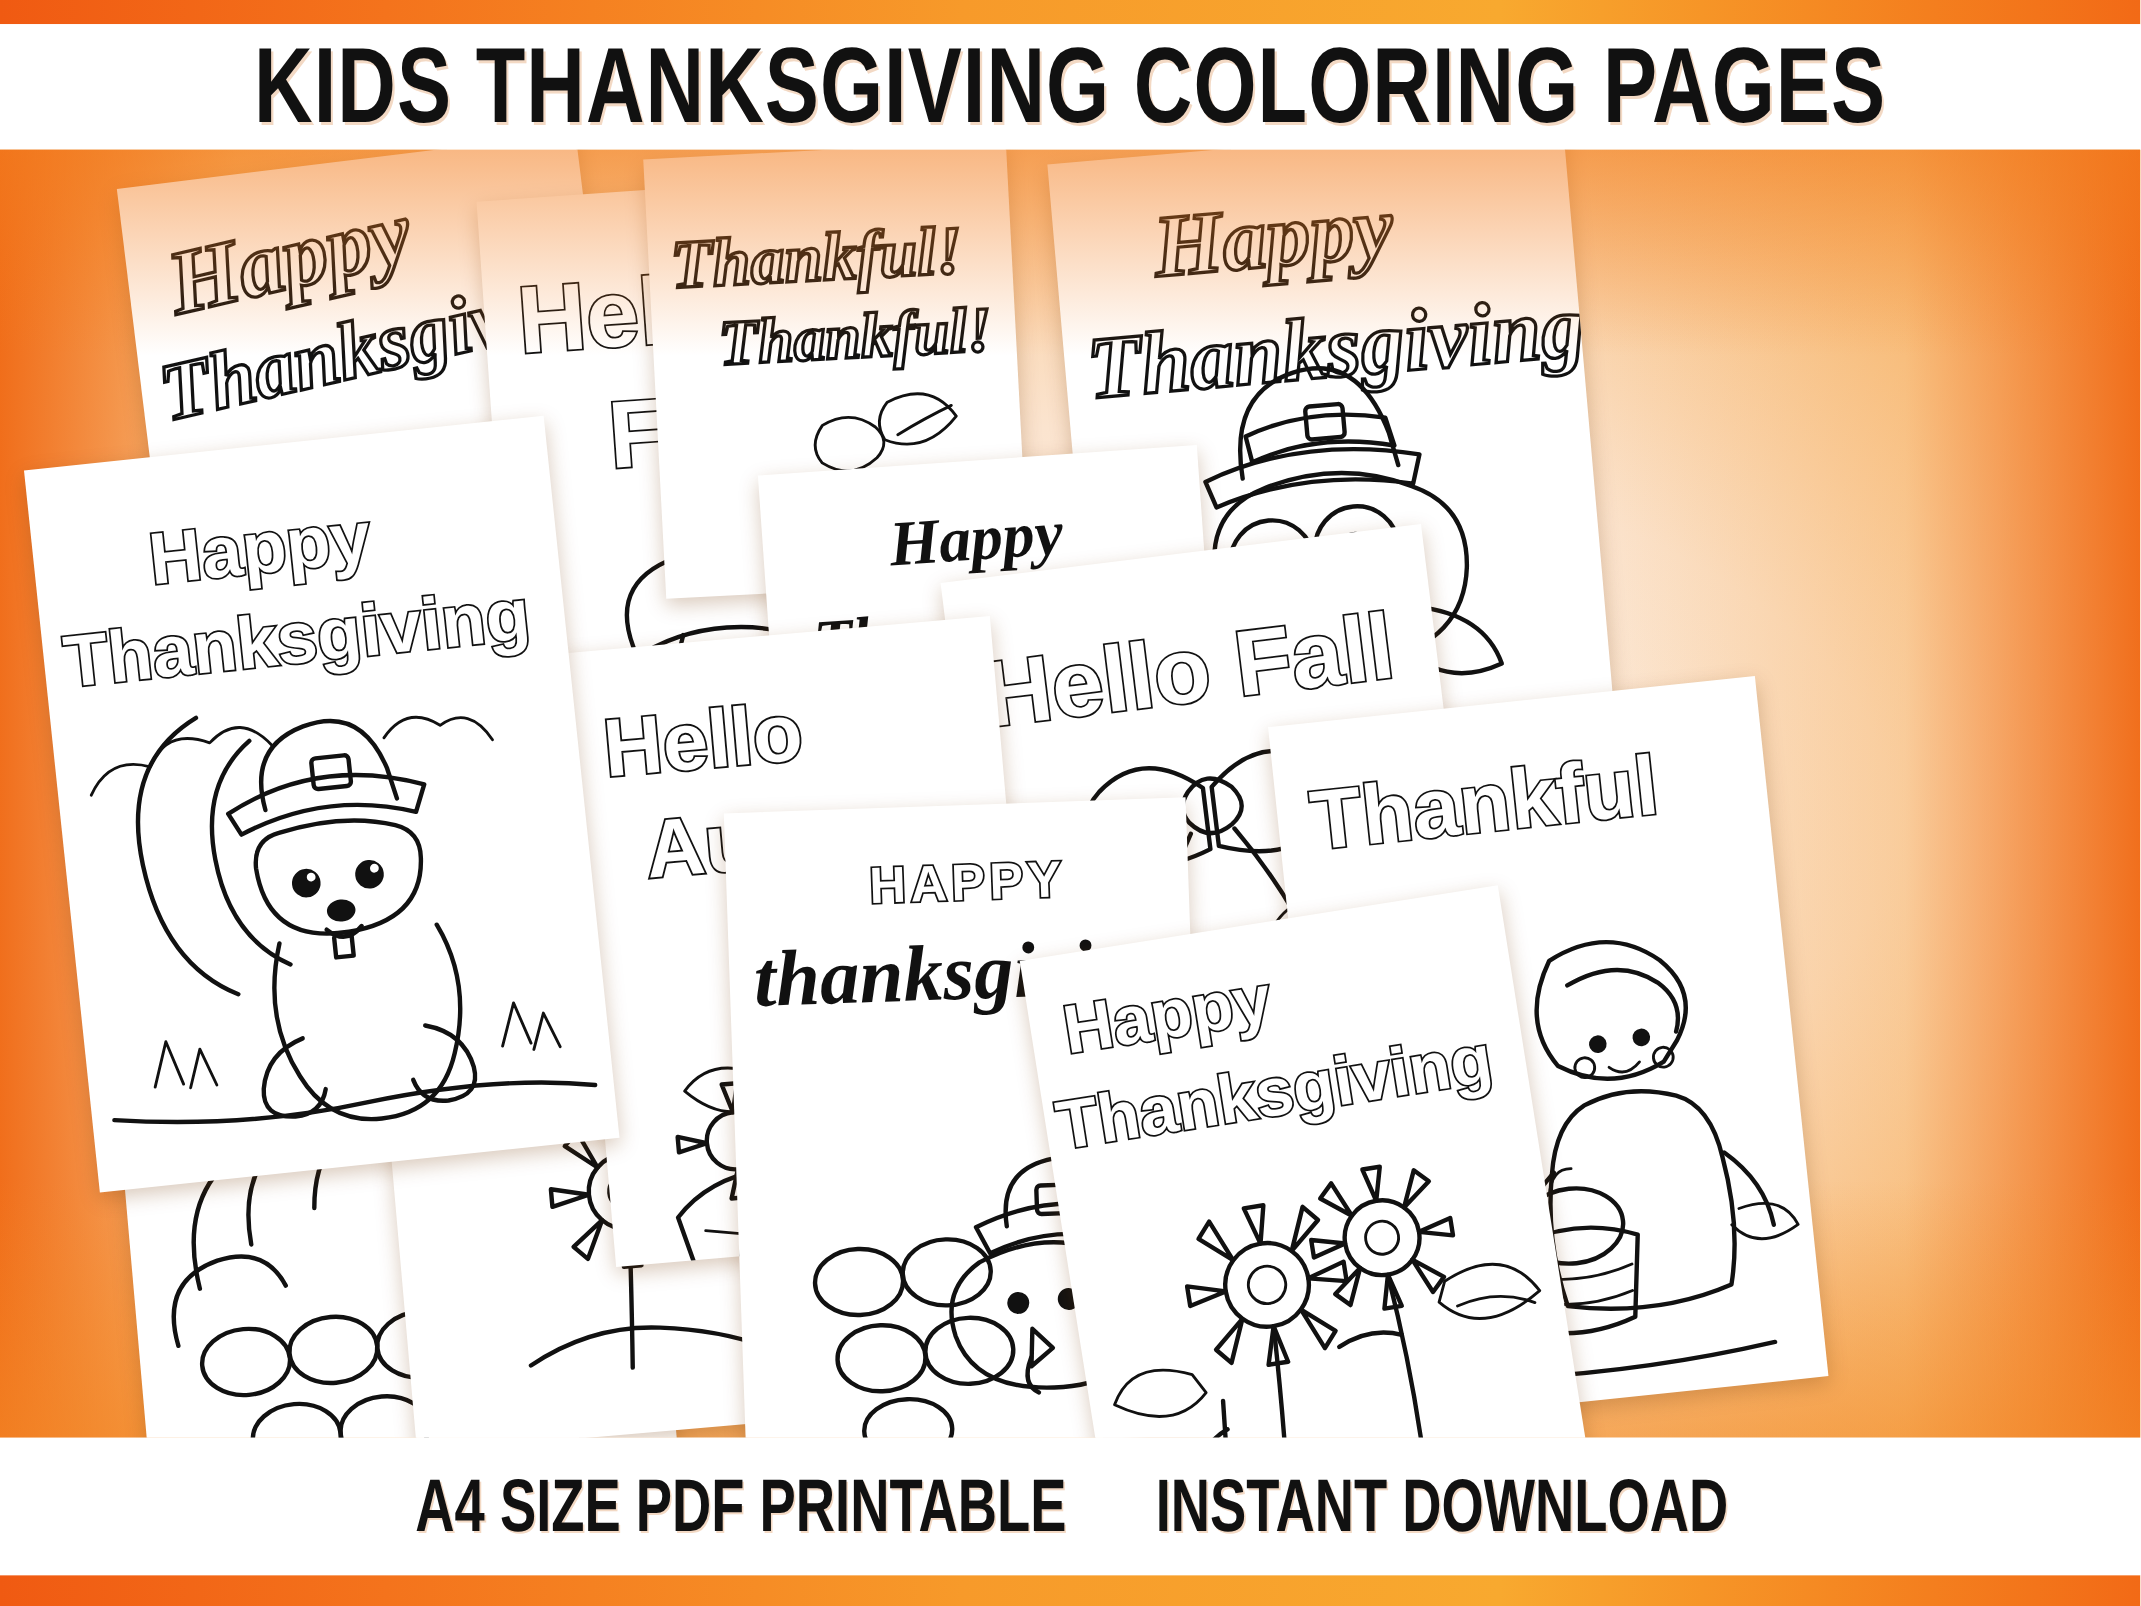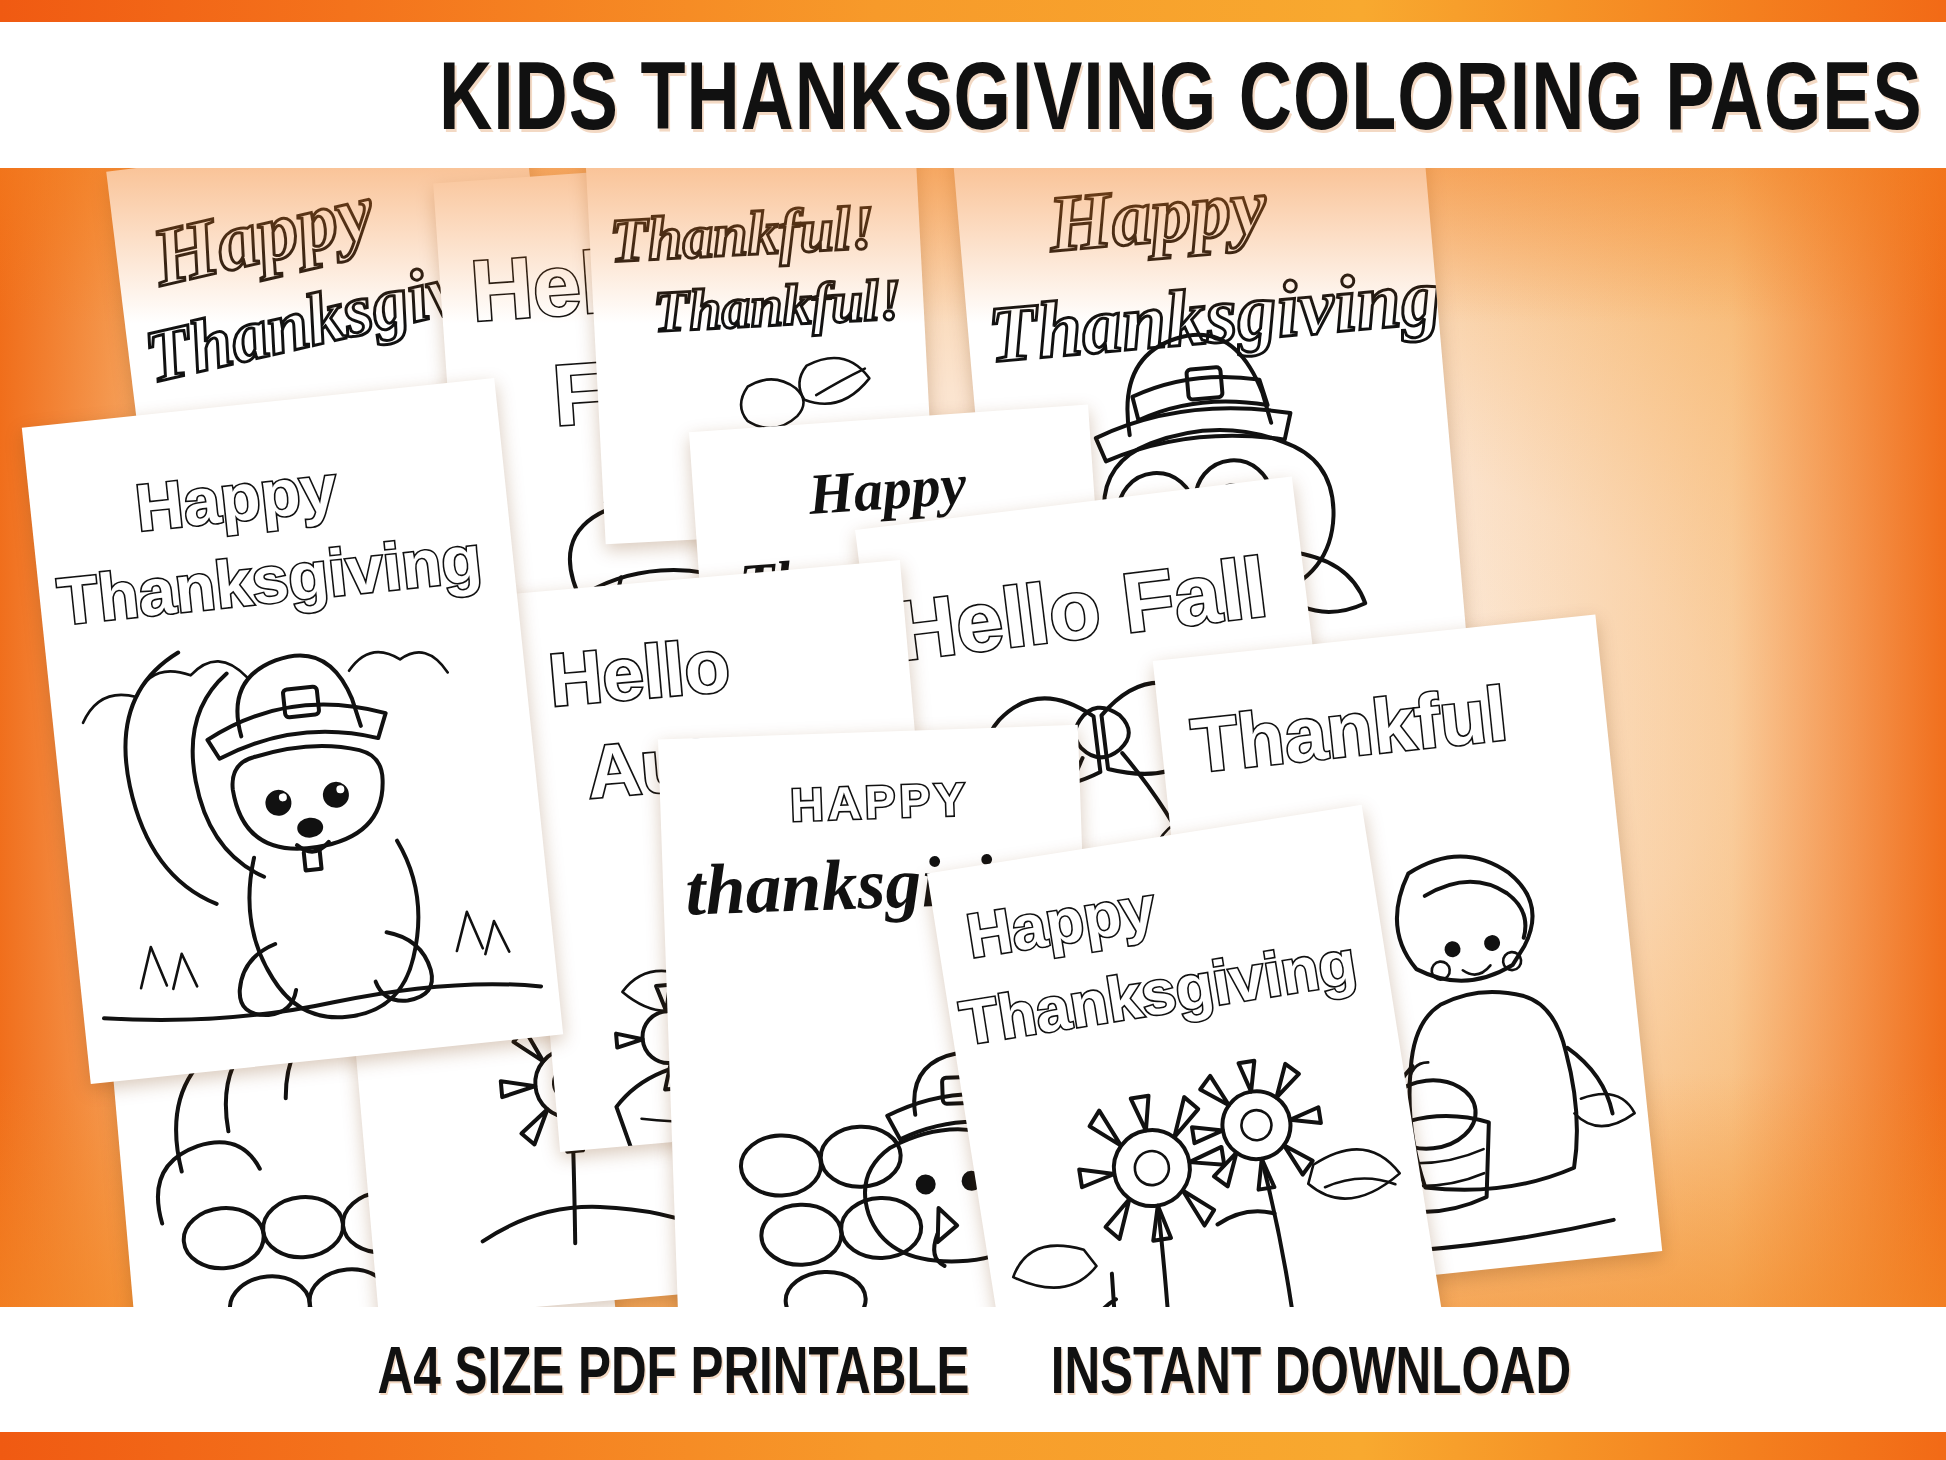--- a/index.html
+++ b/index.html
@@ -31,25 +31,25 @@
   }
   #edge-top { top: 0; height: 22px; }
   #edge-bottom { bottom: 0; height: 28px; }
 
   
   #title-band {
     position: absolute;
     top: 22px;
     left: 0;
     width: 100%;
-    height: 146px;
+    height: 113px;
     background: #ffffff;
     display: flex;
     align-items: center;
-    justify-content: flex-end;
+    justify-content: center;
     z-index: 40;
   }
   #poster-title {
     font-family: "Liberation Sans", sans-serif;
     font-weight: bold;
     font-size: 76px;
     letter-spacing: 1px;
     color: #111111;
     text-transform: uppercase;
     transform: scaleY(1.28) scaleX(0.97);

